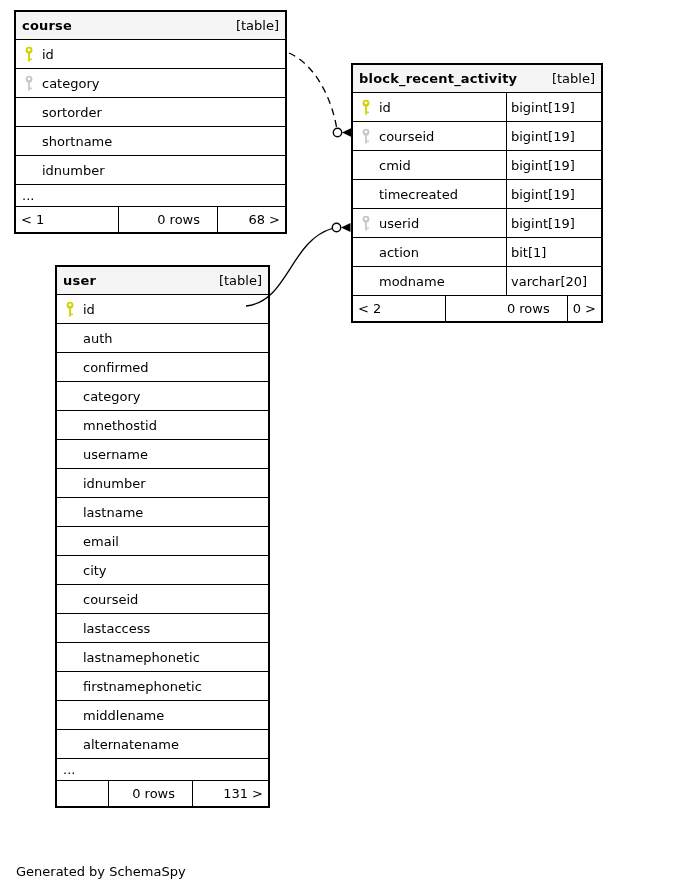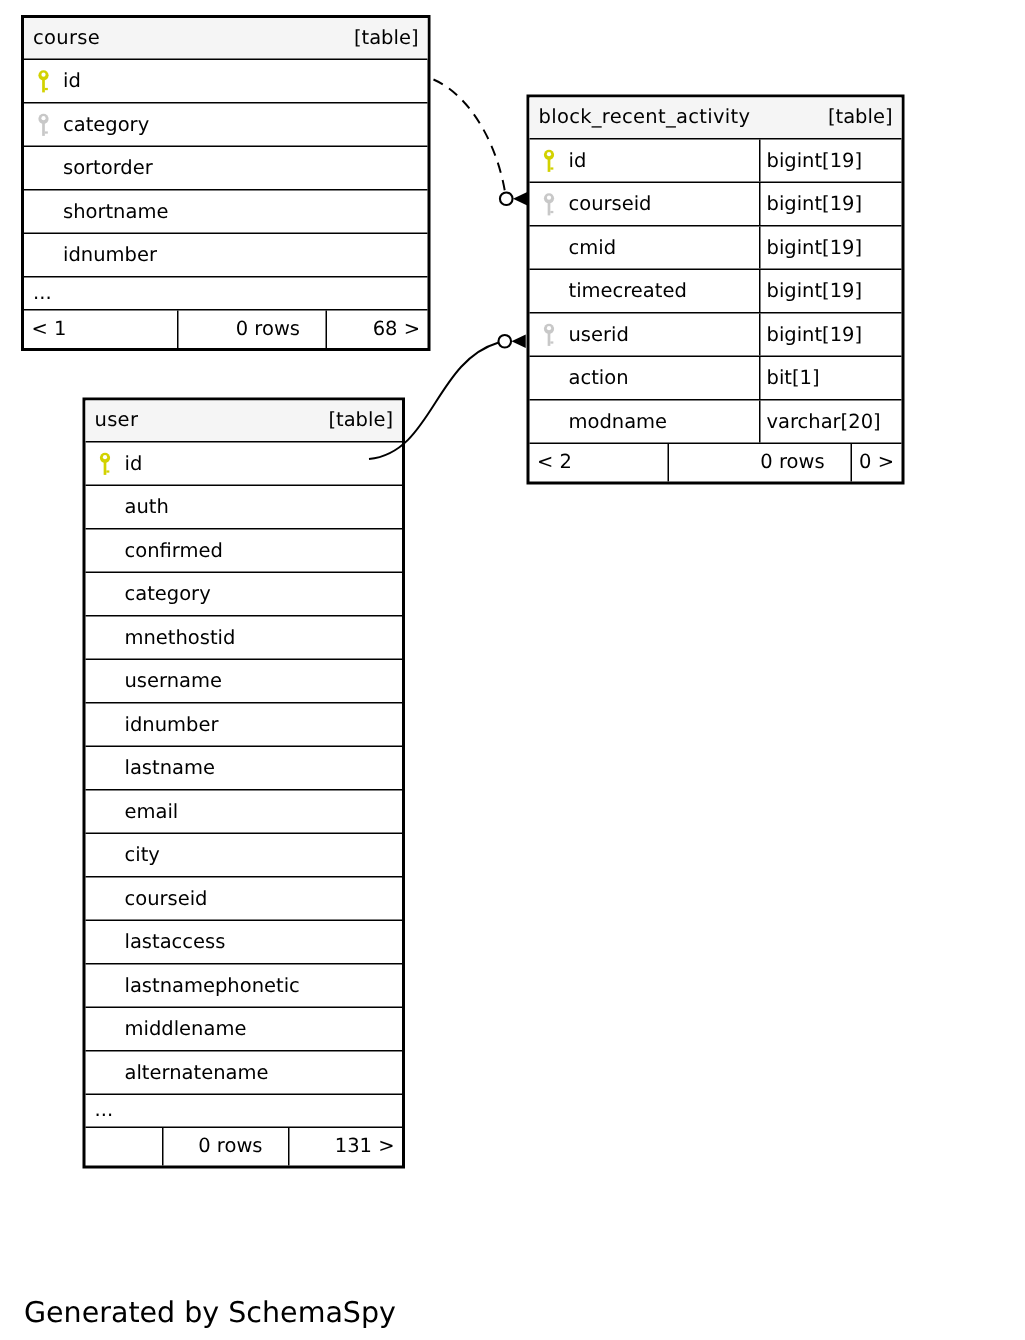--- a/index.html
+++ b/index.html
@@ -10,21 +10,21 @@
     color:#000;
   }
   .table-box {
     position:absolute; background:#fff; border:2px solid #000; z-index:2;
   }
   .tbl-header {
     height:28px; background:#f5f5f5; border-bottom:1px solid #000;
     display:flex; align-items:center; justify-content:space-between;
     padding:0 6px; font-size:13px;
   }
-  .tbl-title { font-weight:normal; letter-spacing:0.2px; }
+  .tbl-title { font-weight:bold; letter-spacing:0.2px; }
   .tbl-badge { font-weight:normal; }
   .col-row {
     height:29px; border-bottom:1px solid #000;
     display:flex; align-items:center; font-size:13px;
   }
   .key-slot { width:26px; flex:none; display:flex; justify-content:center; align-items:center; }
   .col-name { flex:1; white-space:nowrap; overflow:hidden; }
   .type-cell {
     width:95px; flex:none; align-self:stretch; border-left:1px solid #000;
     display:flex; align-items:center; padding-left:4px; font-size:13px; white-space:nowrap;
@@ -44,21 +44,21 @@
 
   svg.key { display:block; }
   .pk { fill:#d2d200; }
   .fk { fill:#c8c8c8; }
 
   .rel-overlay { position:absolute; left:0; top:0; z-index:3; pointer-events:none; }
   .rel-line { stroke:#000; stroke-width:1.3; fill:none; }
   .rel-dot { fill:#fff; stroke:#000; stroke-width:1.4; }
   .rel-arrow { fill:#000; stroke:none; }
 
-  .footer-note { position:absolute; left:16px; top:864px; font-size:19px; z-index:2; }
+  .footer-note { position:absolute; left:16px; top:864px; font-size:13px; z-index:2; }
   [data-interactable="true"] { cursor:pointer; }
 </style>
 </head>
 <body>
 
 <div class="table-box" style="left:14px; top:10px; width:273px;" data-interactable="true">
   <div class="tbl-header" data-interactable="false">
     <span class="tbl-title" data-interactable="false">course</span>
     <span class="tbl-badge" data-interactable="false">[table]</span>
   </div>
@@ -228,20 +228,24 @@
       <span class="key-slot"></span>
       <span class="col-name" data-interactable="false">courseid</span>
     </div>
   <div class="col-row" data-interactable="false">
       <span class="key-slot"></span>
       <span class="col-name" data-interactable="false">lastaccess</span>
     </div>
   <div class="col-row" data-interactable="false">
       <span class="key-slot"></span>
       <span class="col-name" data-interactable="false">lastnamephonetic</span>
+    </div>
+  <div class="col-row" data-interactable="false">
+      <span class="key-slot"></span>
+      <span class="col-name" data-interactable="false">firstnamephonetic</span>
     </div>
   <div class="col-row" data-interactable="false">
       <span class="key-slot"></span>
       <span class="col-name" data-interactable="false">middlename</span>
     </div>
   <div class="col-row" data-interactable="false">
       <span class="key-slot"></span>
       <span class="col-name" data-interactable="false">alternatename</span>
     </div>
   <div class="ellipsis-row" data-interactable="false">...</div>

